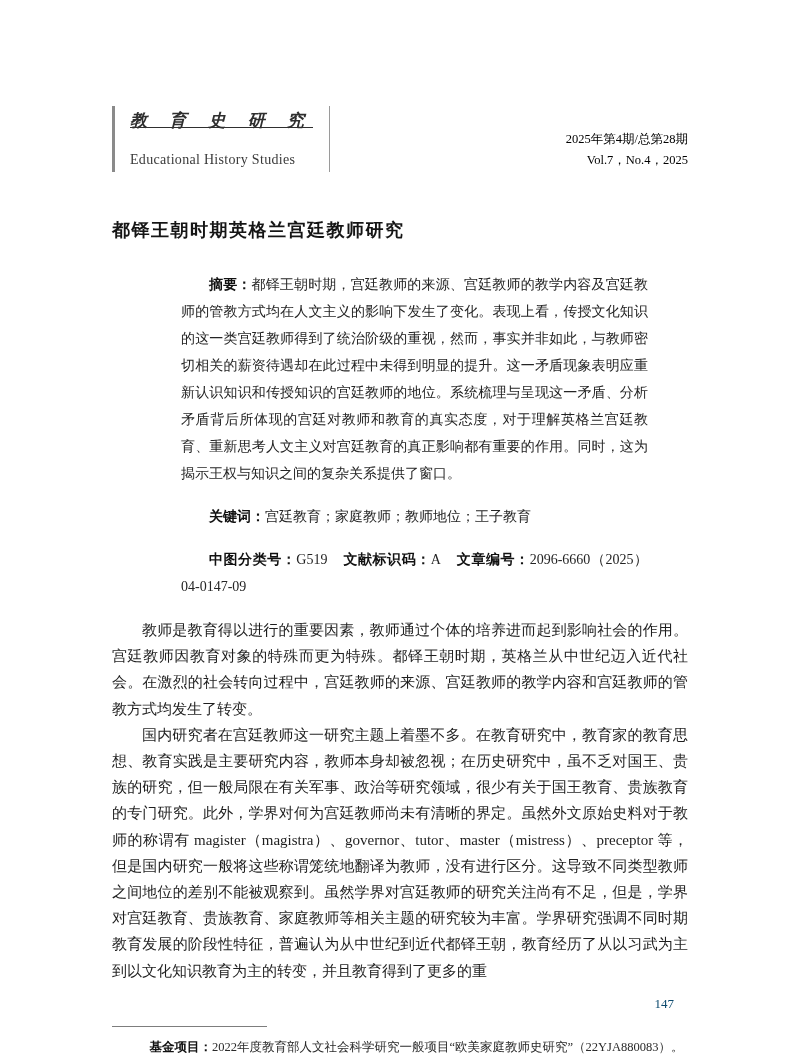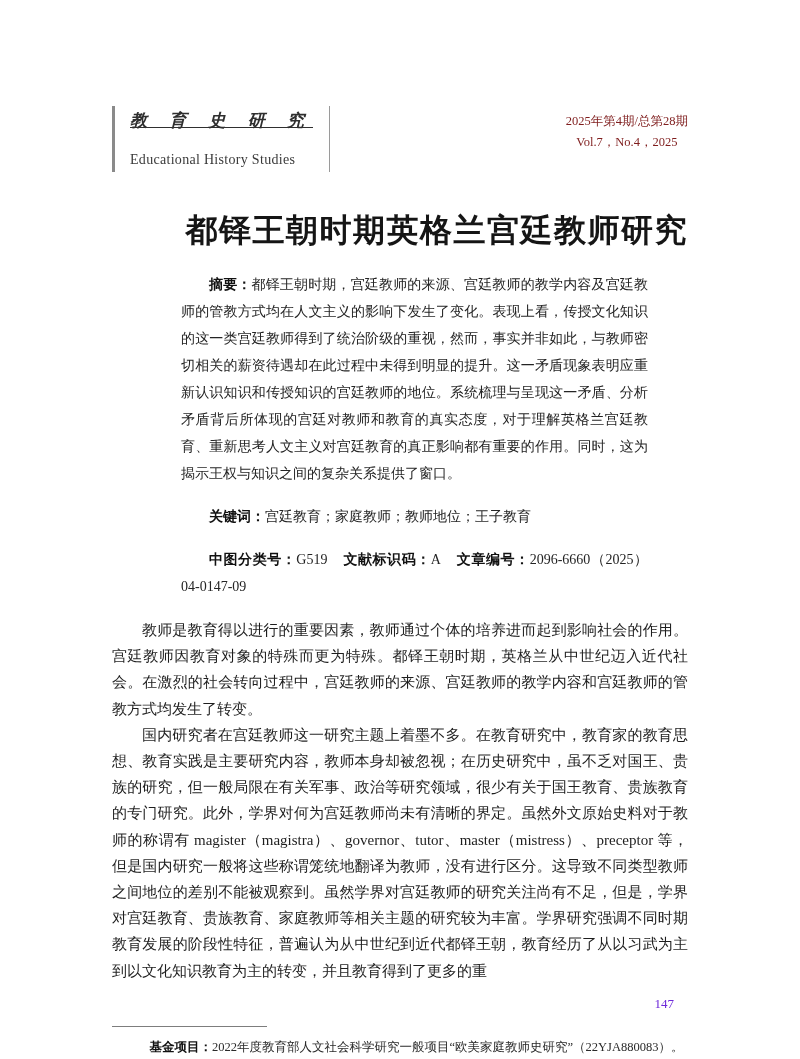--- a/index.html
+++ b/index.html
@@ -39,33 +39,33 @@
   }
   .logo-en {
     margin-top: 20px;
     font-size: 14px;
     color: #3a3a3a;
     letter-spacing: 0.3px;
     font-style: normal;
     white-space: nowrap;
   }
   .issue-info {
-    margin-top: 5px;
-    text-align: center;
+    margin-top: 23px;
+    text-align: right;
     font-size: 12.5px;
     line-height: 21px;
-    color: #7f1d1d;
+    color: #000000;
     white-space: nowrap;
   }
 
   
   .title {
     margin-top: 42px;
-    text-align: right;
-    font-size: 32px;
+    text-align: left;
+    font-size: 18px;
     line-height: 32px;
     font-weight: 700;
     letter-spacing: 1.5px;
     color: #151515;
     font-family: "Liberation Sans", "DejaVu Sans", sans-serif;
   }
   .authors {
     margin-top: 40px;
     text-align: center;
     font-size: 16px;
@@ -113,21 +113,21 @@
     margin-bottom: 9px;
   }
   .footnotes p { margin: 0; text-indent: 3em; }
 
   
   .page-number {
     position: absolute;
     top: 996px;
     right: 126px;
     font-size: 13px;
-    color: #6d28d9;
+    color: #0c4a6e;
   }
 </style>
 </head>
 <body>
 
 <div class="page">
 
   <header class="header">
     <div class="logo-block">
       <div class="logo-cn">教 育 史 研 究</div>

